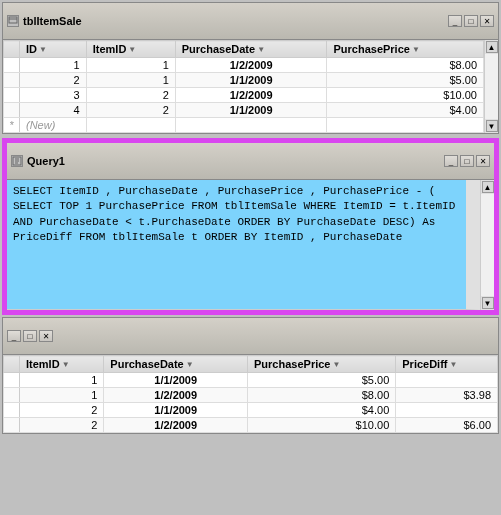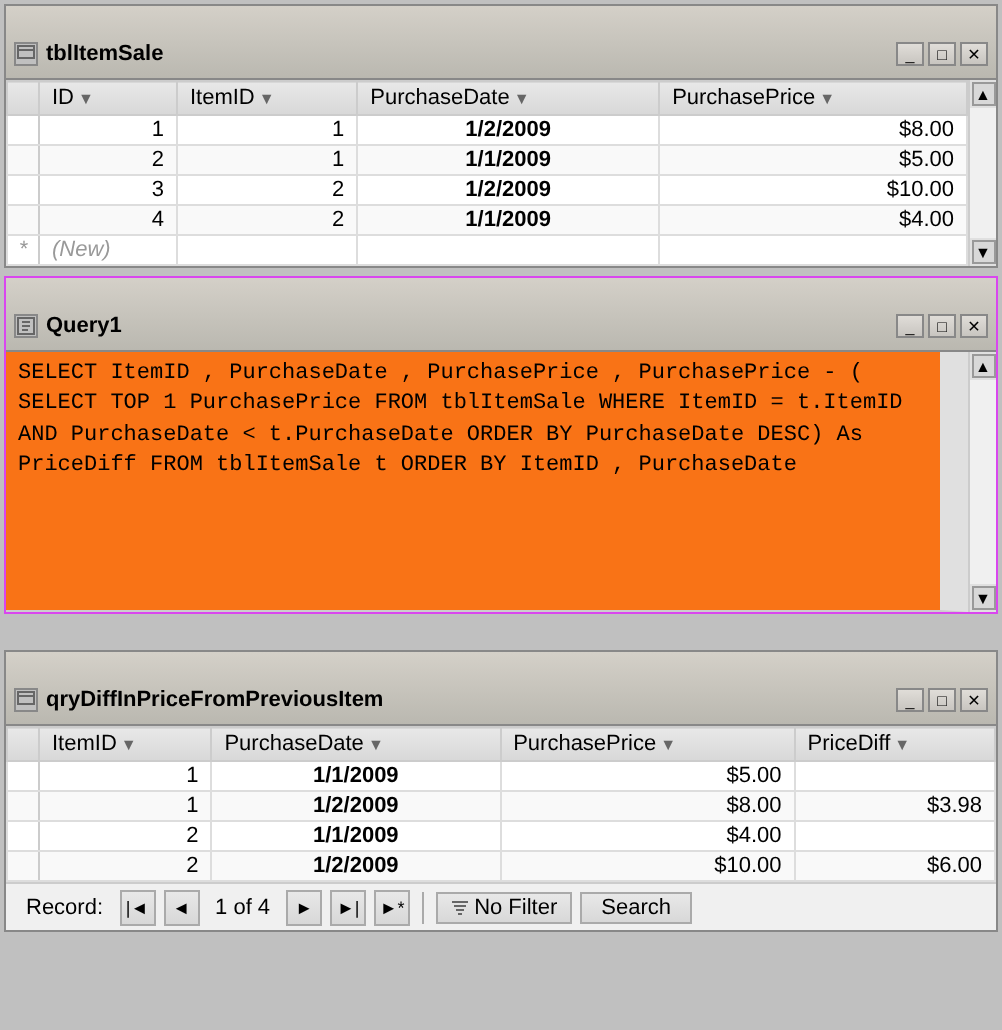--- a/index.html
+++ b/index.html
@@ -15,21 +15,21 @@
     .window {
       border: 1px solid #888;
       background: #f0f0f0;
       margin-bottom: 2px;
     }
 
     .title-bar {
       background: linear-gradient(to bottom, #d4d0c8, #bab8b0);
       padding: 18px 4px;
       display: flex;
-      align-items: flex-start;
+      align-items: center;
       justify-content: space-between;
       border-bottom: 1px solid #888;
       height: 18px;
     }
 
     .title-bar-left {
       display: flex;
       align-items: center;
       gap: 4px;
     }
@@ -73,21 +73,21 @@
       width: 100%;
       border-collapse: collapse;
       font-size: 11px;
     }
 
     table th {
       background: linear-gradient(to bottom, #e8e8e8, #d8d8d8);
       border: 1px solid #ccc;
       padding: 2px 6px;
       text-align: left;
-      font-weight: normal;
+      font-weight: bold;
       white-space: nowrap;
     }
 
     table th .sort-arrow {
       font-size: 8px;
       color: #666;
     }
 
     table td {
       border: 1px solid #ddd;
@@ -114,27 +114,27 @@
 
     .row-selector-header {
       width: 16px;
       background: linear-gradient(to bottom, #e8e8e8, #d8d8d8);
     }
 
     tr:nth-child(odd) td { background: white; }
     tr:nth-child(even) td { background: #f9f9f9; }
 
     .query-window {
-      border: 1px solid #d946ef;
+      border: 5px solid #d946ef;
       background: white;
-      margin-bottom: 16px;
+      margin-bottom: 0;
     }
 
     .query-content {
-      background: #f97316;
+      background: #7dd3fc;
       padding: 4px 6px;
       font-family: 'Courier New', monospace;
       font-size: 11px;
       line-height: 1.4;
       height: 130px;
       overflow: hidden;
       border-right: 14px solid #e0e0e0;
       border-bottom: 1px solid #ccc;
     }
 
@@ -352,29 +352,20 @@
       <div style="width:14px; background:#e0e0e0; border-left:1px solid #ccc; display:flex; flex-direction:column; height:130px;">
         <div style="width:12px; height:12px; background:#d8d8d8; border:1px solid #999; margin:1px auto; display:flex; align-items:center; justify-content:center; font-size:8px;">▲</div>
         <div style="flex:1; background:#f0f0f0;"></div>
         <div style="width:12px; height:12px; background:#d8d8d8; border:1px solid #999; margin:1px auto; display:flex; align-items:center; justify-content:center; font-size:8px;">▼</div>
       </div>
     </div>
   </div>
 
   <div class="window">
     <div class="title-bar">
-      <div class="title-bar-left">
-        <div class="title-icon">
-          <svg width="10" height="10" viewBox="0 0 10 10">
-            <rect x="1" y="1" width="8" height="6" fill="none" stroke="#666" stroke-width="1"></rect>
-            <line x1="1" y1="3" x2="9" y2="3" stroke="#666" stroke-width="1"></line>
-          </svg>
-        </div>
-        <span class="title-text">qryDiffInPriceFromPreviousItem</span>
-      </div>
       <div class="title-buttons">
         <div class="title-btn">_</div>
         <div class="title-btn">□</div>
         <div class="title-btn">✕</div>
       </div>
     </div>
     <div style="display:flex; flex-direction:column;">
       <div style="display:flex;">
         <div style="flex:1; overflow:hidden;">
           <table>
@@ -433,36 +424,16 @@
     <td class="row-selector"></td>
     <td class="num">2</td>
     <td class="center">1/2/2009</td>
     <td class="num">$10.00</td>
     <td class="num">$6.00</td>
   </tr>
               </tbody>
           </table>
         </div>
       </div>
-      <div class="status-bar">
-        <span class="record-text">Record:</span>
-        <div class="nav-btn">|◄</div>
-        <div class="nav-btn">◄</div>
-        <span class="record-text">1 of 4</span>
-        <div class="nav-btn">►</div>
-        <div class="nav-btn">►|</div>
-        <div class="nav-btn">►*</div>
-        <div class="divider"></div>
-        <div class="filter-btn">
-          <svg width="10" height="10" viewBox="0 0 10 10">
-            <line x1="1" y1="2" x2="9" y2="2" stroke="#666" stroke-width="1"></line>
-            <line x1="2" y1="4" x2="8" y2="4" stroke="#666" stroke-width="1"></line>
-            <line x1="3" y1="6" x2="7" y2="6" stroke="#666" stroke-width="1"></line>
-            <line x1="4" y1="8" x2="6" y2="8" stroke="#666" stroke-width="1"></line>
-          </svg>
-          <span>No Filter</span>
-        </div>
-        <div class="search-btn">Search</div>
-      </div>
     </div>
   </div>
 
 </div>
 
 </body></html>

